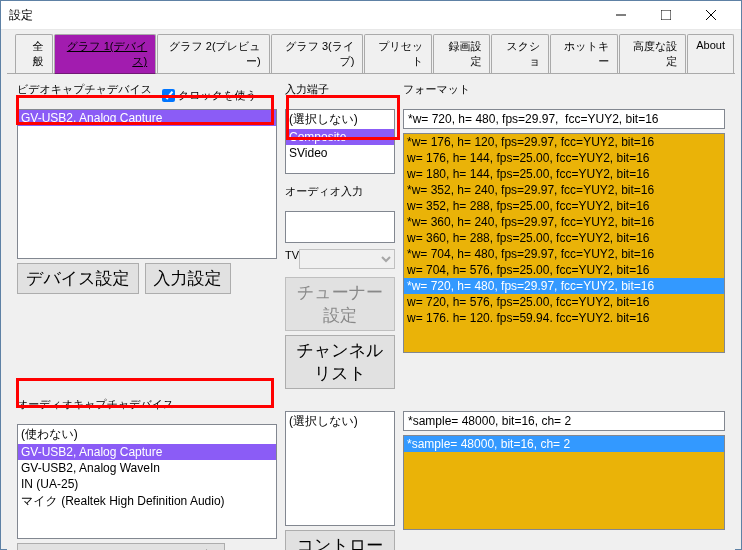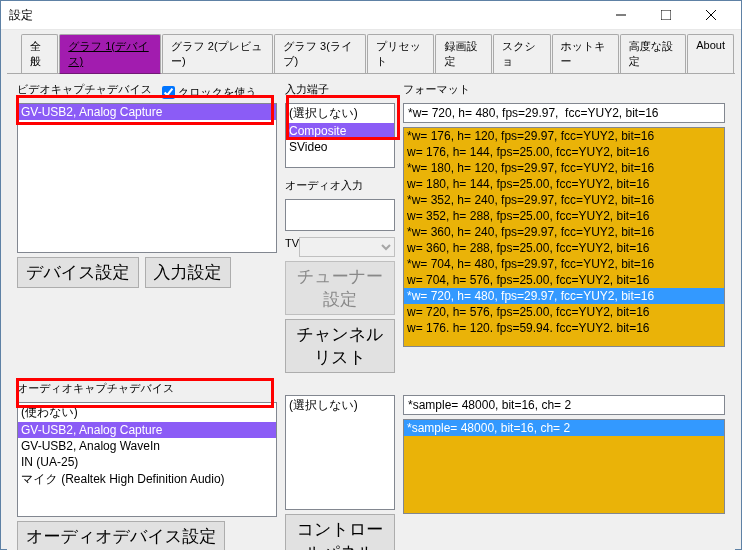--- a/index.html
+++ b/index.html
@@ -2,30 +2,30 @@
 <html><head>
 <meta charset="utf-8">
 <style>
 * { box-sizing: border-box; margin: 0; padding: 0; }
 body { font-family: "MS UI Gothic", "Meiryo", sans-serif; font-size: 12px; background: #fff; }
 .window { width: 742px; height: 550px; border: 1px solid #5e81a5; background: #f0f0f0; display: flex; flex-direction: column; }
 .titlebar { height: 30px; background: #fff; display: flex; align-items: center; padding: 0 8px; border-bottom: 1px solid #e8e8e8; }
 .titlebar-title { flex: 1; font-size: 12px; }
 .titlebar-btns { display: flex; }
 .titlebar-btn { width: 45px; height: 28px; display: flex; align-items: center; justify-content: center; cursor: pointer; }
-.tabs { display: flex; padding: 4px 6px 0 20px; background: #f0f0f0; }
+.tabs { display: flex; padding: 4px 6px 0 14px; background: #f0f0f0; text-align: right; }
 .tab { padding: 4px 8px; border: 1px solid #aaa; border-bottom: none; background: #f0f0f0; margin-right: 1px; cursor: pointer; border-radius: 2px 2px 0 0; font-size: 11px; }
 .tab.active { background: #a21caf; border-bottom: 1px solid #701a75; position: relative; z-index: 2; text-decoration: underline; }
 .tab-panel { flex: 1; border-top: 1px solid #aaa; padding: 8px 10px; margin: -1px 6px 6px 6px; background: #f0f0f0; position: relative; }
 .content { display: flex; gap: 8px; height: 100%; flex-direction: column; }
 .upper { display: flex; gap: 8px; }
 .col-left { width: 260px; }
 .col-mid { width: 110px; }
 .col-right { flex: 1; }
-.label { font-size: 11px; margin-bottom: 6px; display: inline-block; }
+.label { font-size: 11px; margin-bottom: 12px; display: inline-block; }
 .row-label { display: flex; align-items: center; gap: 10px; }
 .checkbox-wrap { display: flex; align-items: center; gap: 3px; font-size: 11px; }
 .listbox { background: #fff; border: 1px solid #828790; height: 150px; overflow-y: auto; font-size: 12px; }
 .listbox-sm { height: 65px; }
 .listbox-tall { height: 115px; }
 .listitem { padding: 1px 3px; cursor: pointer; white-space: nowrap; }
 .listitem.selected { background: #8b5cf6; color: #fff; }
 .fmt-list { background: #eab308; border: 1px solid #828790; height: 220px; overflow-y: auto; font-size: 12px; margin-top: 4px; }
 .fmt-item { padding: 0 3px; cursor: pointer; white-space: nowrap; line-height: 16px; }
 .fmt-item.selected { background: #3399ff; color: #fff; }
@@ -120,21 +120,20 @@
           <div style="height:4px"></div>
           <button class="btn" style="width:100%">チャンネルリスト</button>
         </div>
 
         <div class="col-right">
           <span class="label">フォーマット</span>
           <input class="textfield" readonly="" value="*w= 720, h= 480, fps=29.97,  fcc=YUY2, bit=16" style="">
           <div class="fmt-list" id="formats">
               <div class="fmt-item">*w= 176, h= 120, fps=29.97,  fcc=YUY2, bit=16</div>
               <div class="fmt-item">w= 176, h= 144, fps=25.00,  fcc=YUY2, bit=16</div>
-              <div class="fmt-item">*w= 180, h= 120, fps=29.97,  fcc=YUY2, bit=16</div>
               <div class="fmt-item">w= 180, h= 144, fps=25.00,  fcc=YUY2, bit=16</div>
               <div class="fmt-item">*w= 352, h= 240, fps=29.97,  fcc=YUY2, bit=16</div>
               <div class="fmt-item">w= 352, h= 288, fps=25.00,  fcc=YUY2, bit=16</div>
               <div class="fmt-item">*w= 360, h= 240, fps=29.97,  fcc=YUY2, bit=16</div>
               <div class="fmt-item">w= 360, h= 288, fps=25.00,  fcc=YUY2, bit=16</div>
               <div class="fmt-item">*w= 704, h= 480, fps=29.97,  fcc=YUY2, bit=16</div>
               <div class="fmt-item">w= 704, h= 576, fps=25.00,  fcc=YUY2, bit=16</div>
               <div class="fmt-item selected">*w= 720, h= 480, fps=29.97,  fcc=YUY2, bit=16</div>
               <div class="fmt-item">w= 720, h= 576, fps=25.00,  fcc=YUY2, bit=16</div>
               <div class="fmt-item">w= 176. h= 120. fps=59.94.  fcc=YUY2. bit=16</div>

